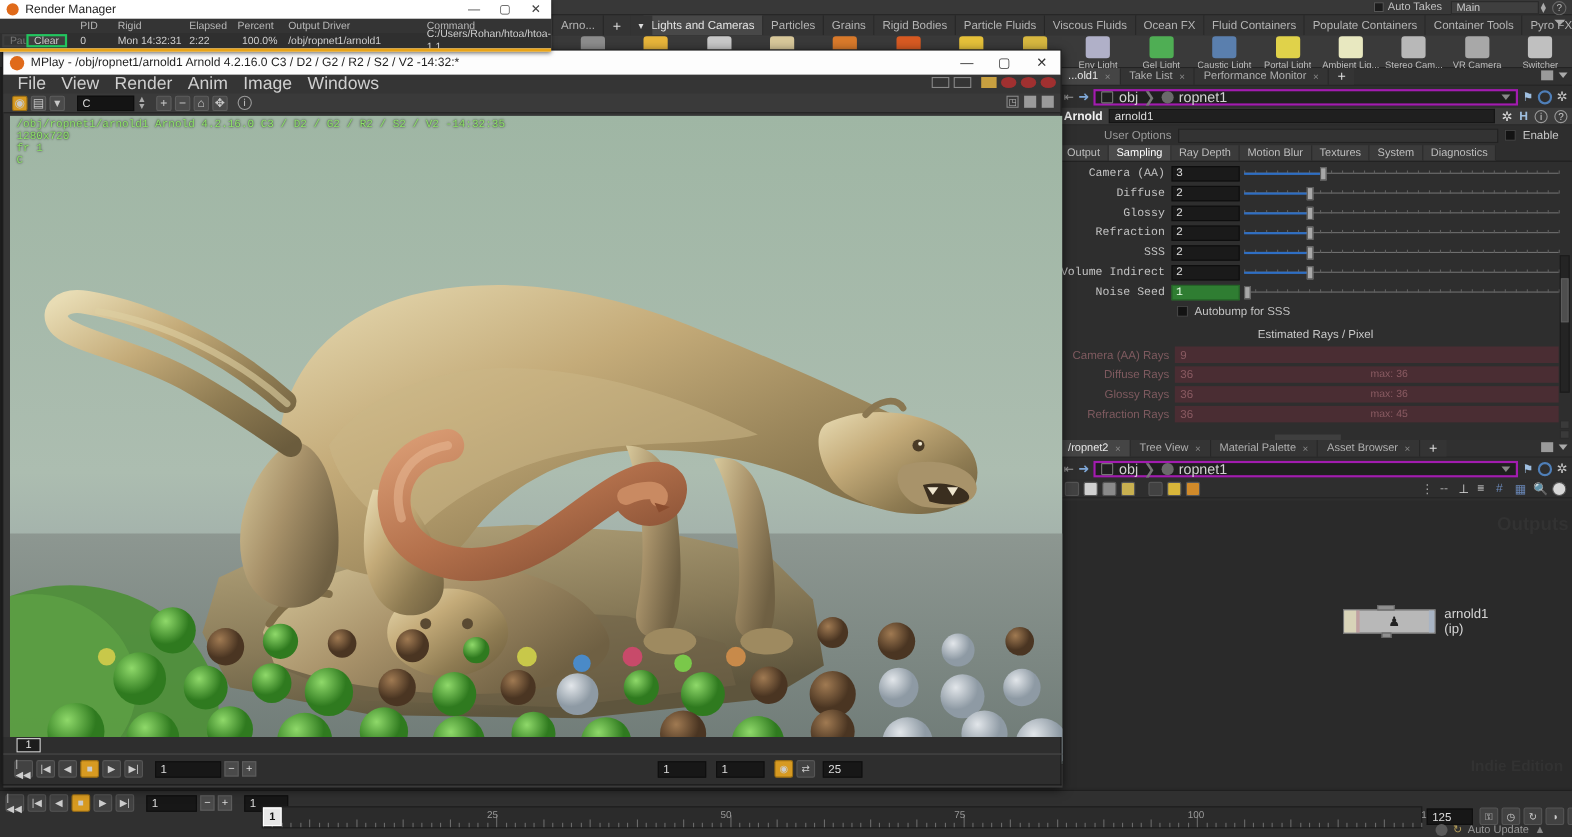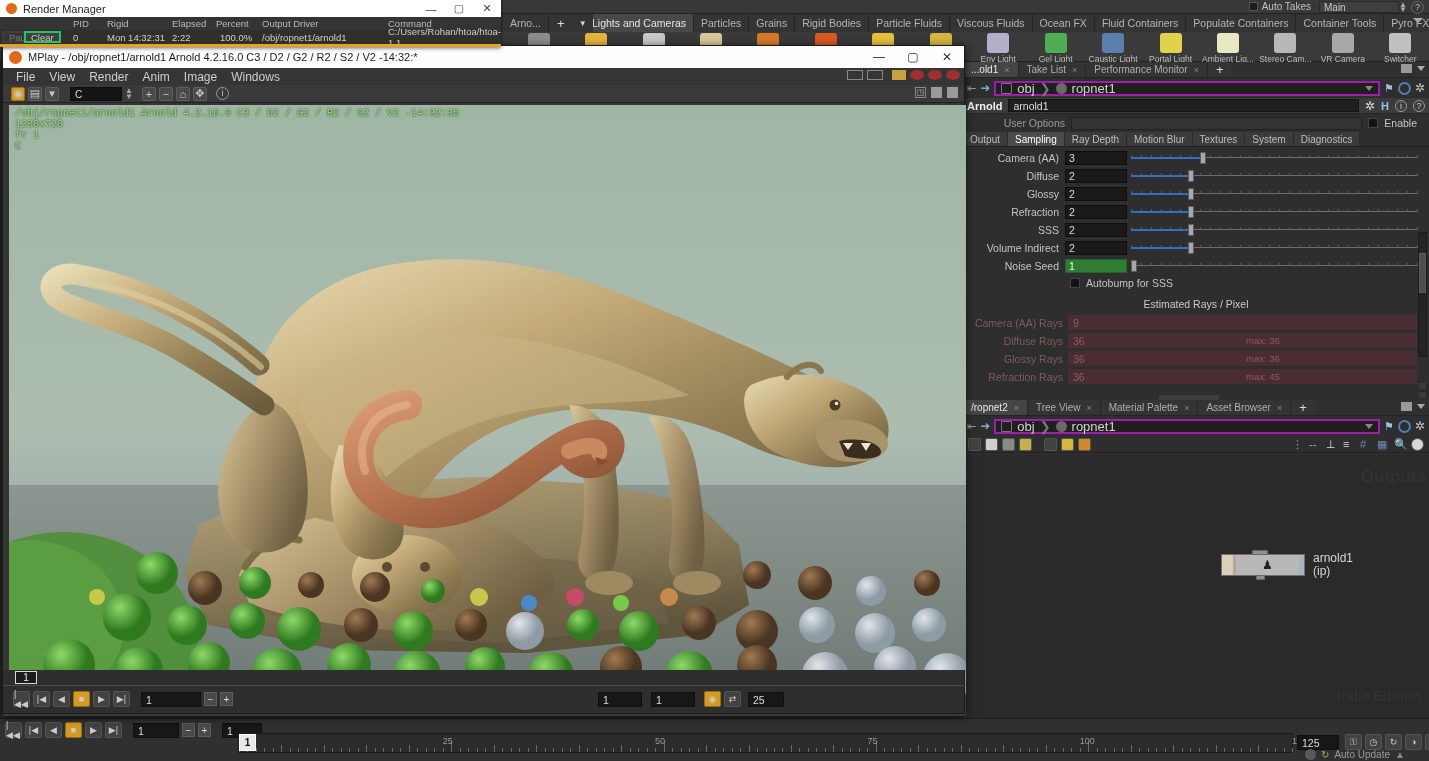--- a/index.html
+++ b/index.html
@@ -56,21 +56,21 @@
   .ic-sq { width:11px;height:11px;border:1px solid #777;display:inline-block;border-radius:1px;}
 
   .arnold-head { height:16px; background:#3c3c3c; display:flex; align-items:center; gap:6px; padding:0 4px; border-bottom:1px solid #252525;}
   .arnold-name { flex:1; height:13px; background:#1f1f1f; border:1px solid #151515; font-size:10.5px; color:#ddd; padding-left:4px; line-height:12px;}
   .userop { height:18px; display:flex; align-items:center; gap:6px; padding:0 6px; }
   .userop-field { flex:1; height:13px; background:#333; border:1px solid #222; }
   .param-tabs { height:15px; display:flex; align-items:stretch; border-bottom:1px solid #1f1f1f; background:#2e2e2e;}
   .param-tab { padding:0 7px; display:flex;align-items:center; font-size:10px; color:#bebebe; background:#3b3b3b; border-right:1px solid #2a2a2a; white-space:nowrap;}
   .param-tab.active { background:#4b4b4b; color:#fff; }
 
-  .prow { height:18px; display:flex; align-items:center; }
+  .prow { height:18px; display:flex; align-items:center;font-family:Liberation Mono, monospace; }
   .plabel { width:102px; text-align:right; padding-right:6px; font-size:10.5px; color:#c3c3c3; }
   .pfield { width:62px; height:14px; background:#1a1a1a; border:1px solid #0e0e0e; font-size:10.5px; color:#dcdcdc; padding-left:3px; line-height:13px;}
   .pfield.green { background:#2f7d32; border-color:#256327; color:#e8ffe8; }
   .pslider { flex:1; height:14px; position:relative; margin-left:4px; margin-right:12px; }
   .strack { position:absolute; left:0; right:0; top:6px; height:1px; background:#6f6f6f; }
   .sfill { position:absolute; left:0; top:6px; height:2px; background:#2f6fc4; }
   .sknob { position:absolute; top:1px; width:6px; height:12px; background:#a8a8a8; border:1px solid #5a5a5a; }
   .sticks { position:absolute; left:0; right:0; top:4px; height:4px; }
   .sticks i { position:absolute; top:0; width:1px; height:3px; background:#5e5e5e; }
 
@@ -123,21 +123,21 @@
   .rm-prog { position:absolute; left:0; top:44px; width:501px; height:3px; background:#e8a317; }
 
   
   #mplay { position:absolute; left:2px; top:45px; width:963px; height:670px; background:#353535;
       box-shadow:0 2px 9px rgba(0,0,0,.7); border:1px solid #1a1a1a;}
   .mp-title { height:22px; background:#fdfdfd; display:flex; align-items:center; padding-left:6px; gap:6px; position:relative;}
   .mp-title-txt { font-size:11px; color:#1f1f1f; }
   .mp-winbtns { position:absolute; right:0; top:0; height:22px; display:flex; }
   .mp-wb { width:34px; height:22px; display:flex;align-items:center;justify-content:center; font-size:12px; color:#333; }
   .mp-menu { height:17px; background:#353535; display:flex; align-items:center; gap:0; padding-left:6px; position:relative;}
-  .mp-menu span { padding:0 7px; font-size:12px; color:#cfcfcf; }
+  .mp-menu span { padding:0 7px; font-size:16px; color:#cfcfcf; }
   .mp-tool { height:18px; background:#3a3a3a; display:flex; align-items:center; gap:3px; padding-left:8px; border-bottom:1px solid #222; position:relative;}
   .tbtn { width:14px;height:14px; background:#4a4a4a;border:1px solid #5d5d5d; border-radius:2px; display:flex;align-items:center;justify-content:center;}
   .tbtn.on { background:#d79a21; border-color:#9a6e14; }
   .mp-img { position:absolute; left:6px; top:59px; width:957px; height:590px; overflow:hidden; }
   .ovl { position:absolute; font-family:"Liberation Mono", monospace; font-size:10px; color:#8fe36a; text-shadow:0 0 2px #000; white-space:nowrap;}
   .mp-bottom { position:absolute; left:0; top:649px; width:963px; height:21px; background:#3a3a3a; display:flex; align-items:center;
       justify-content:center; gap:4px; }
   .cbtn { width:13px;height:13px;border:1px solid #666; }
   .mfield { height:14px; background:#141414; border:1px solid #0d0d0d; font-size:10px; color:#ddd; padding-left:4px; line-height:13px;}
   .mpm { width:13px;height:14px; background:#4a4a4a;border:1px solid #5d5d5d; font-size:10px; color:#ddd;

